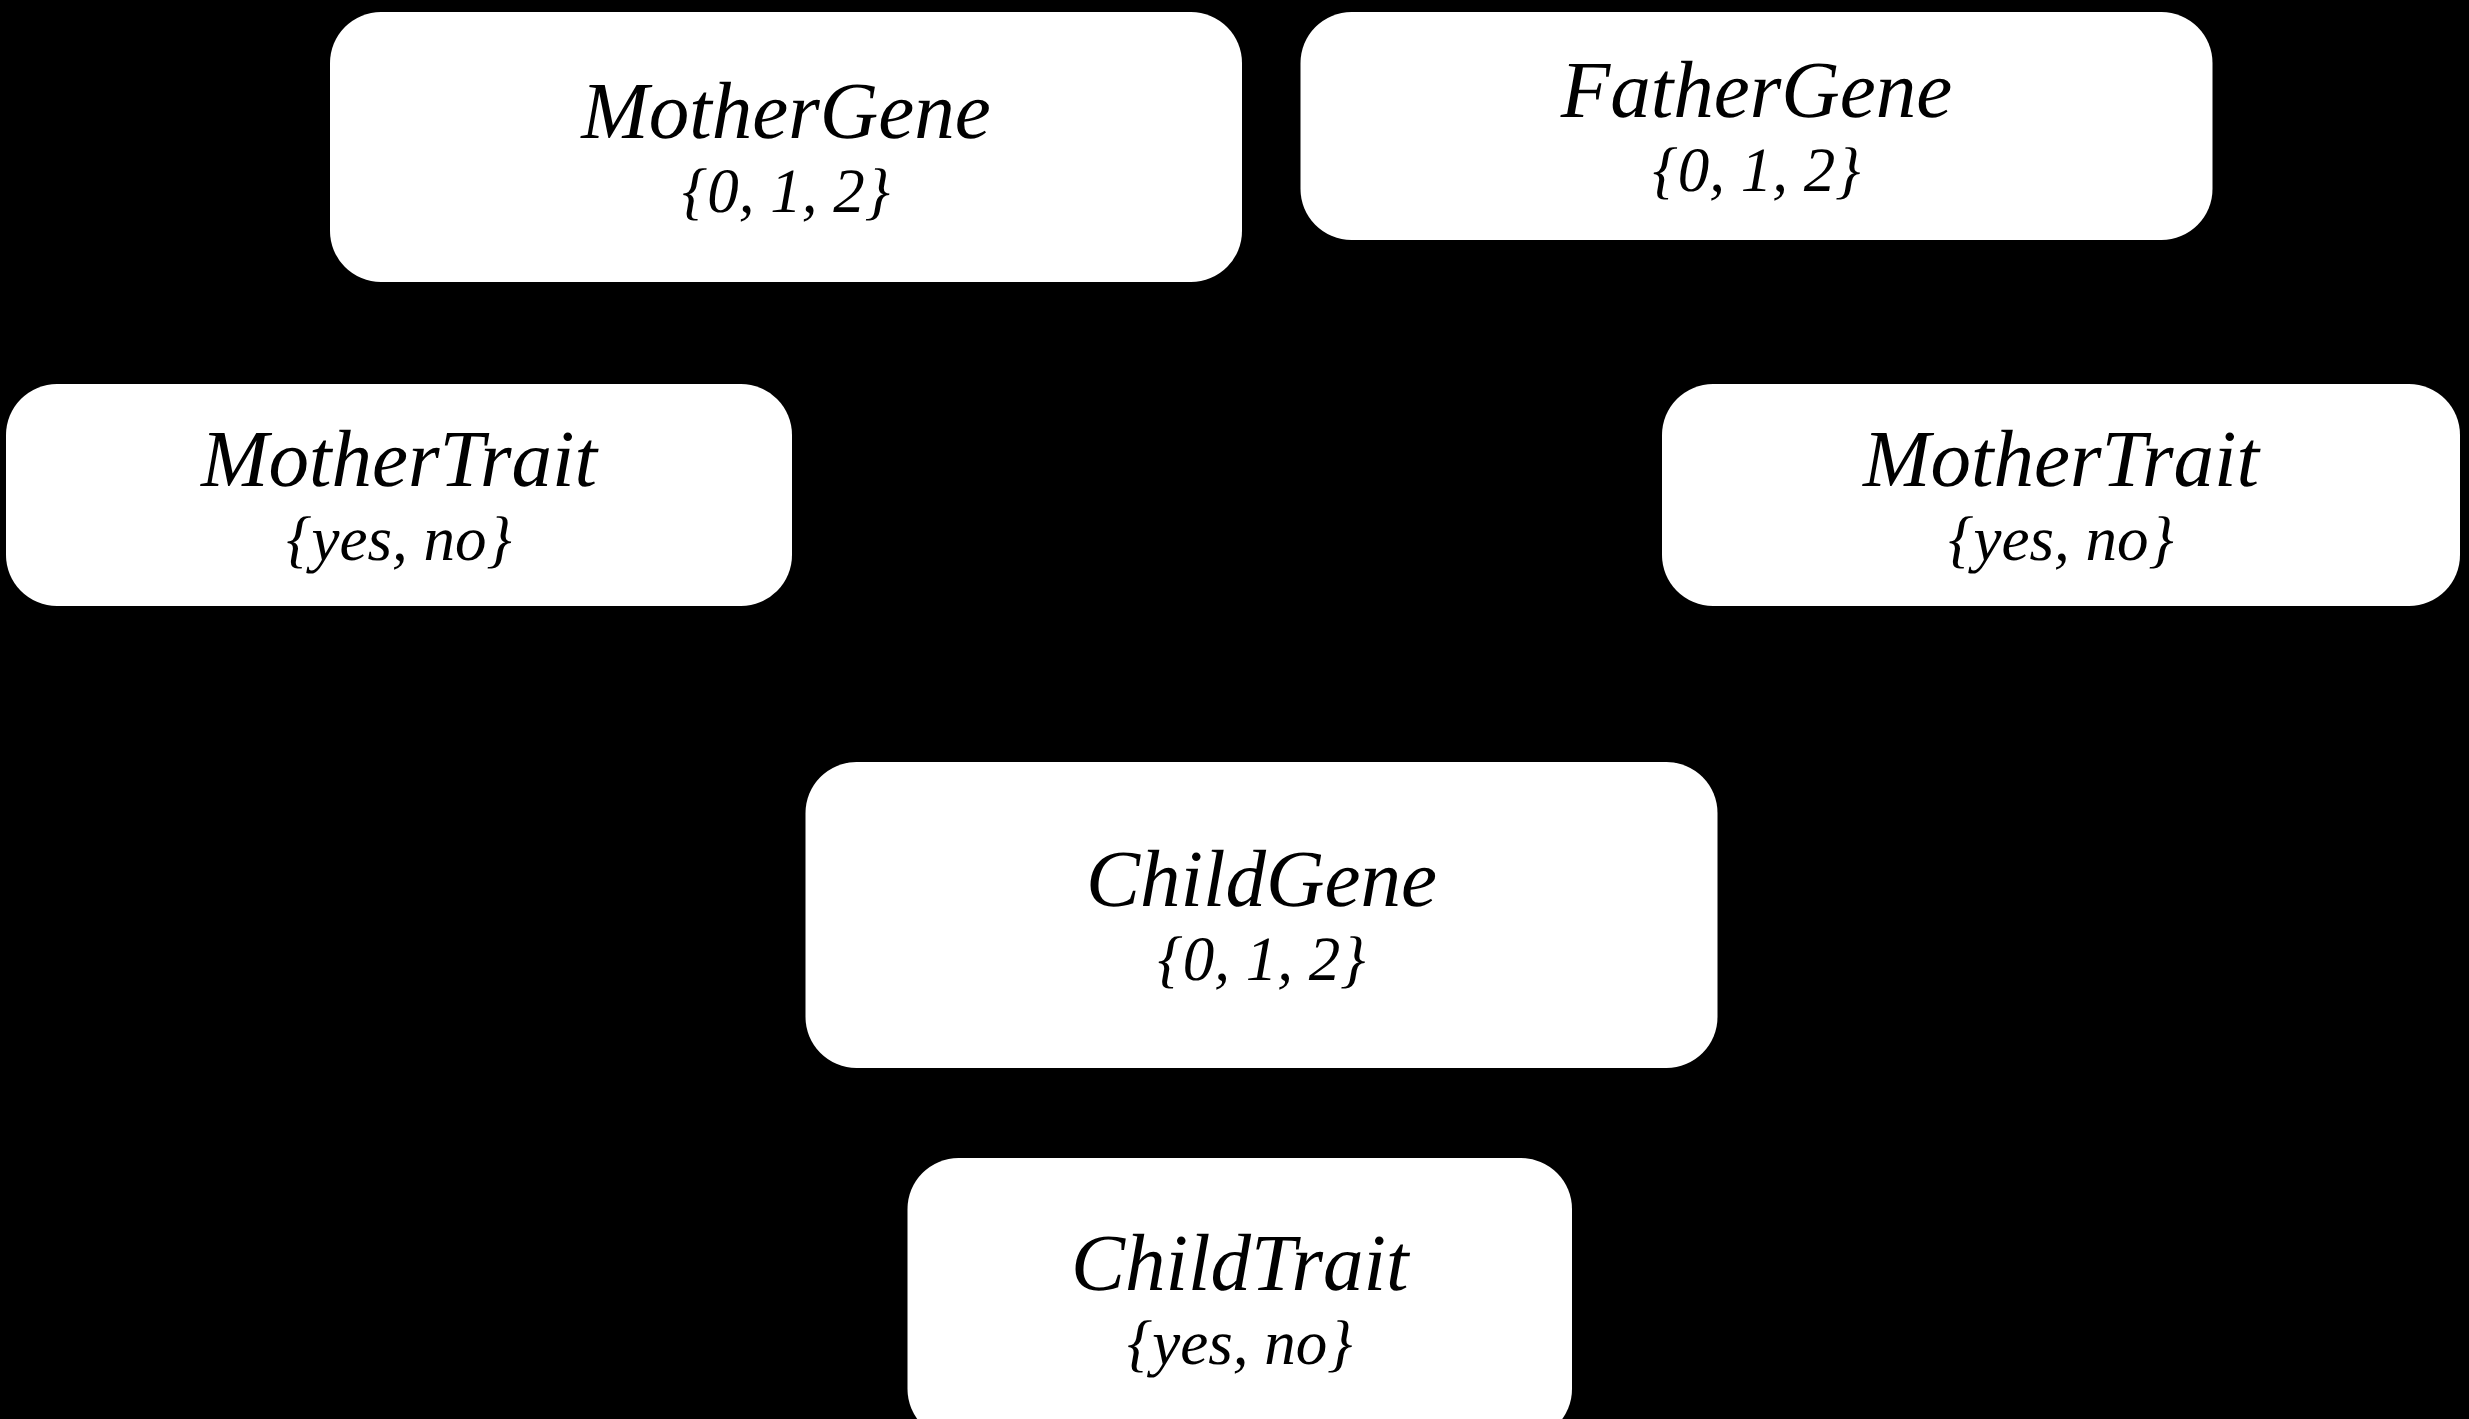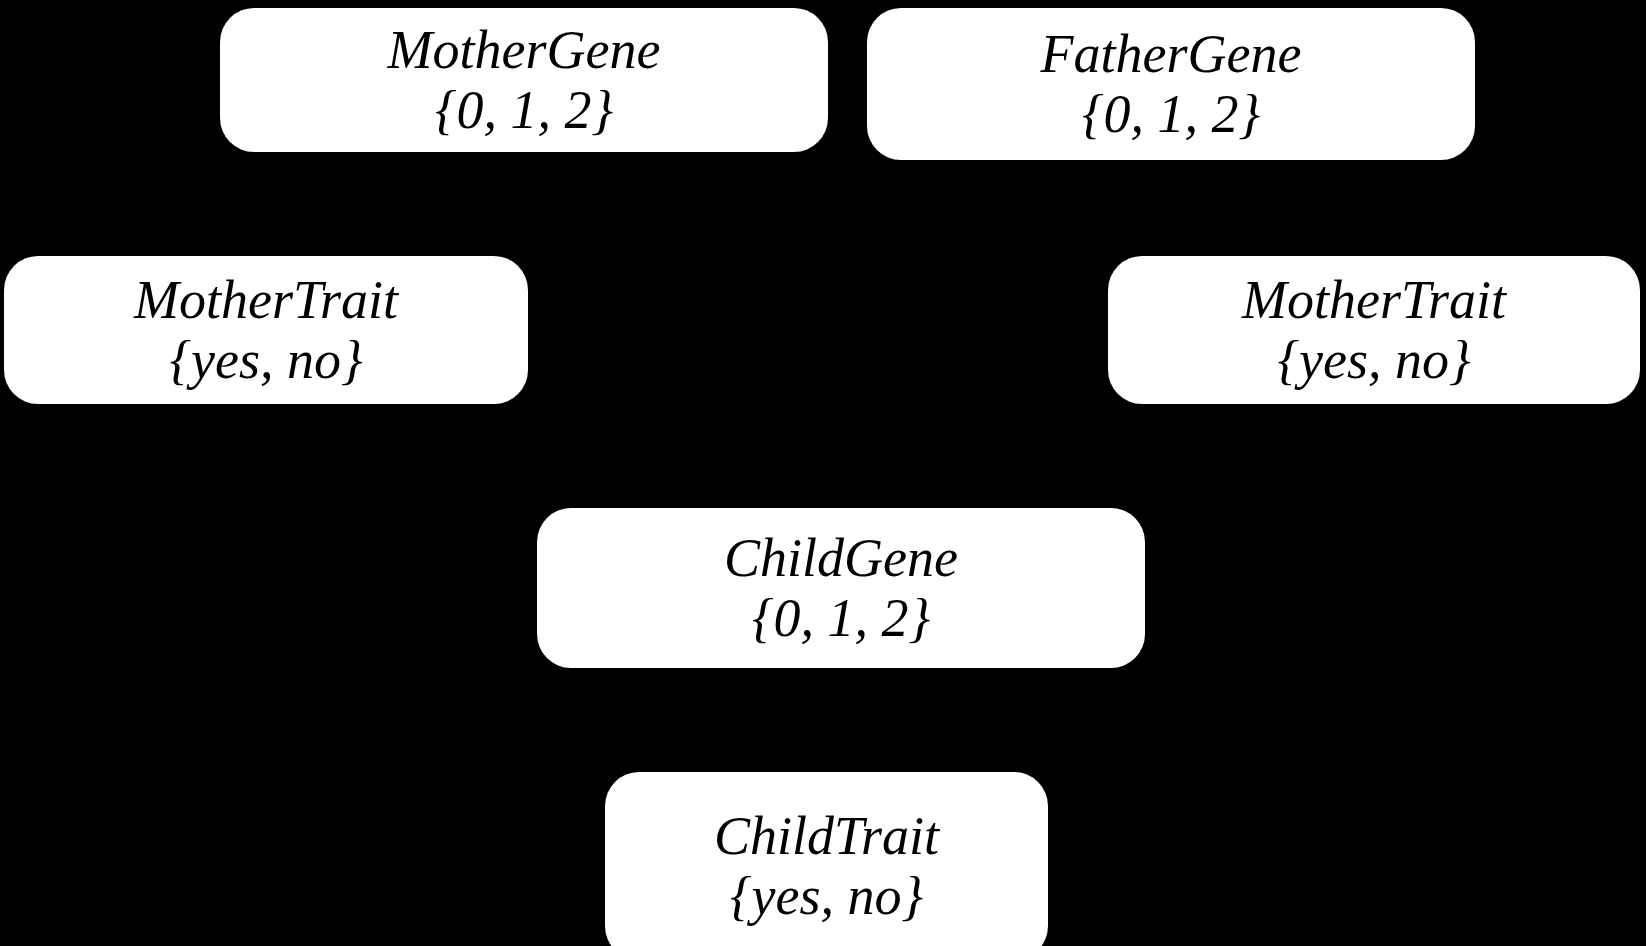--- a/index.html
+++ b/index.html
@@ -28,29 +28,29 @@
     line-height: 1.12;
     text-align: center;
     box-sizing: border-box;
     -webkit-font-smoothing: antialiased;
   }
   .node .title {
     font-size: 54px;
     white-space: nowrap;
   }
   .node .domain {
-    font-size: 54px;
+    font-size: 42px;
     white-space: nowrap;
   }
   
-  #node-mother-gene  { left: 220px;  top: 8px;   width: 608px; height: 144px; }
+  #node-mother-gene  { left: 220px;  top: 8px;   width: 608px; height: 180px; }
   #node-father-gene  { left: 867px;  top: 8px;   width: 608px; height: 152px; font-style: italic; }
   #node-mother-trait { left: 4px;    top: 256px; width: 524px; height: 148px; }
   #node-father-trait { left: 1108px; top: 256px; width: 532px; height: 148px; }
-  #node-child-gene   { left: 537px;  top: 508px; width: 608px; height: 160px; }
+  #node-child-gene   { left: 537px;  top: 508px; width: 608px; height: 204px; }
   #node-child-trait  { left: 605px;  top: 772px; width: 443px; height: 188px; }
 </style>
 </head>
 <body>
 
 <div id="canvas">
 
   <div class="node" id="node-mother-gene">
     <span class="title">MotherGene</span>
     <span class="domain">{0, 1, 2}</span>

